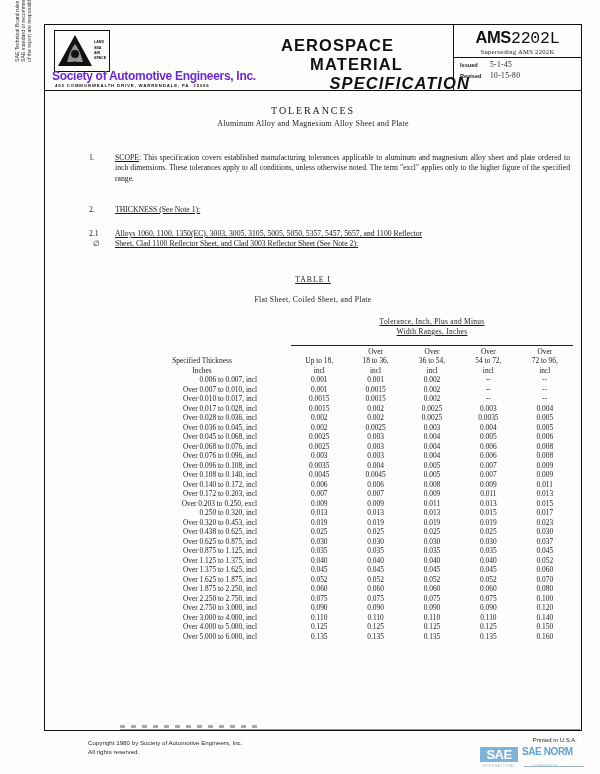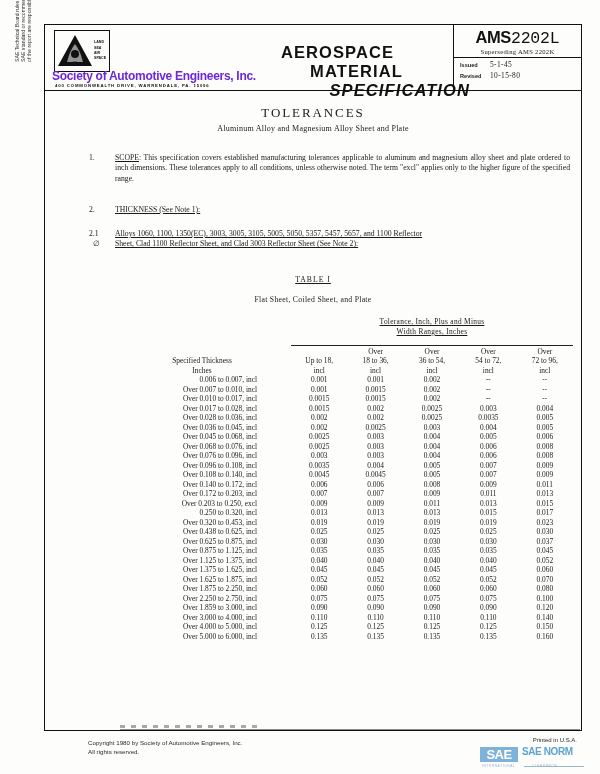--- a/index.html
+++ b/index.html
@@ -105,21 +105,21 @@
     font-weight: bold;
     font-size: 4.3px;
     letter-spacing: 0.85px;
     color: #111;
     white-space: nowrap;
   }
 
   .big-title {
     position: absolute;
     left: 160px;
-    top: 18px;
+    top: 11px;
     width: 265px;
     font-family: "Liberation Sans", sans-serif;
     font-weight: bold;
     font-size: 16.5px;
     letter-spacing: 1.1px;
     color: #111;
     line-height: 19px;
   }
   .big-title .l1 { text-align: center; }
   .big-title .l2 { text-align: center; padding-left: 38px; }
@@ -182,21 +182,21 @@
   }
 
   
   .doc-title {
     position: absolute;
     left: 0; top: 80px;
     width: 100%;
     text-align: center;
   }
   .doc-title .t1 {
-    font-size: 13px;
+    font-size: 10px;
     letter-spacing: 1.9px;
     color: #1a1a1a;
     text-align: center;
   }
   .doc-title .t2 {
     font-size: 8px;
     letter-spacing: 0.25px;
     margin-top: 3px;
     color: #1a1a1a;
   }
@@ -707,21 +707,21 @@
             </tr>
             <tr>
               <td class="spec">Over 2.250 to 2.750, incl</td>
               <td class="c">0.075</td>
               <td class="c">0.075</td>
               <td class="c">0.075</td>
               <td class="c">0.075</td>
               <td class="c">0.100</td>
             </tr>
             <tr>
-              <td class="spec">Over 1.859 to 3.000, incl</td>
+              <td class="spec">Over 2.750 to 3.000, incl</td>
               <td class="c">0.090</td>
               <td class="c">0.090</td>
               <td class="c">0.090</td>
               <td class="c">0.090</td>
               <td class="c">0.120</td>
             </tr>
             <tr>
               <td class="spec">Over 3.000 to 4.000, incl</td>
               <td class="c">0.110</td>
               <td class="c">0.110</td>

